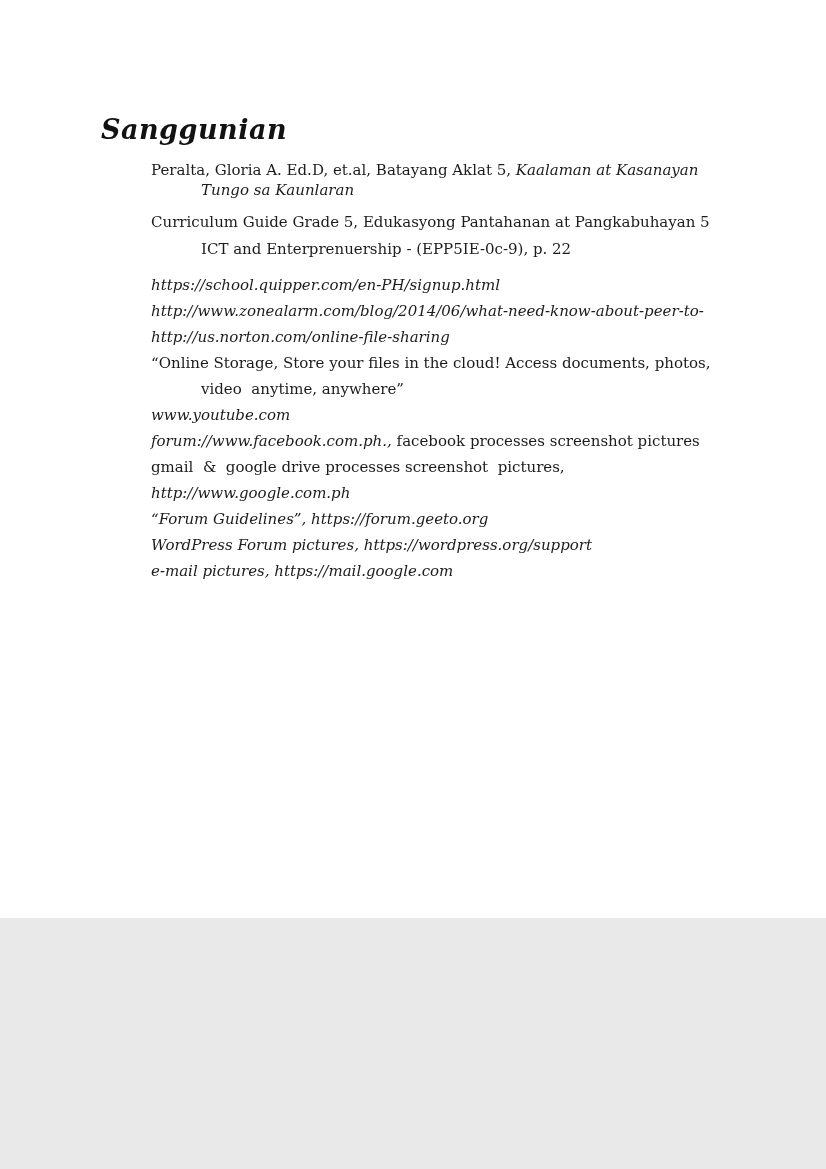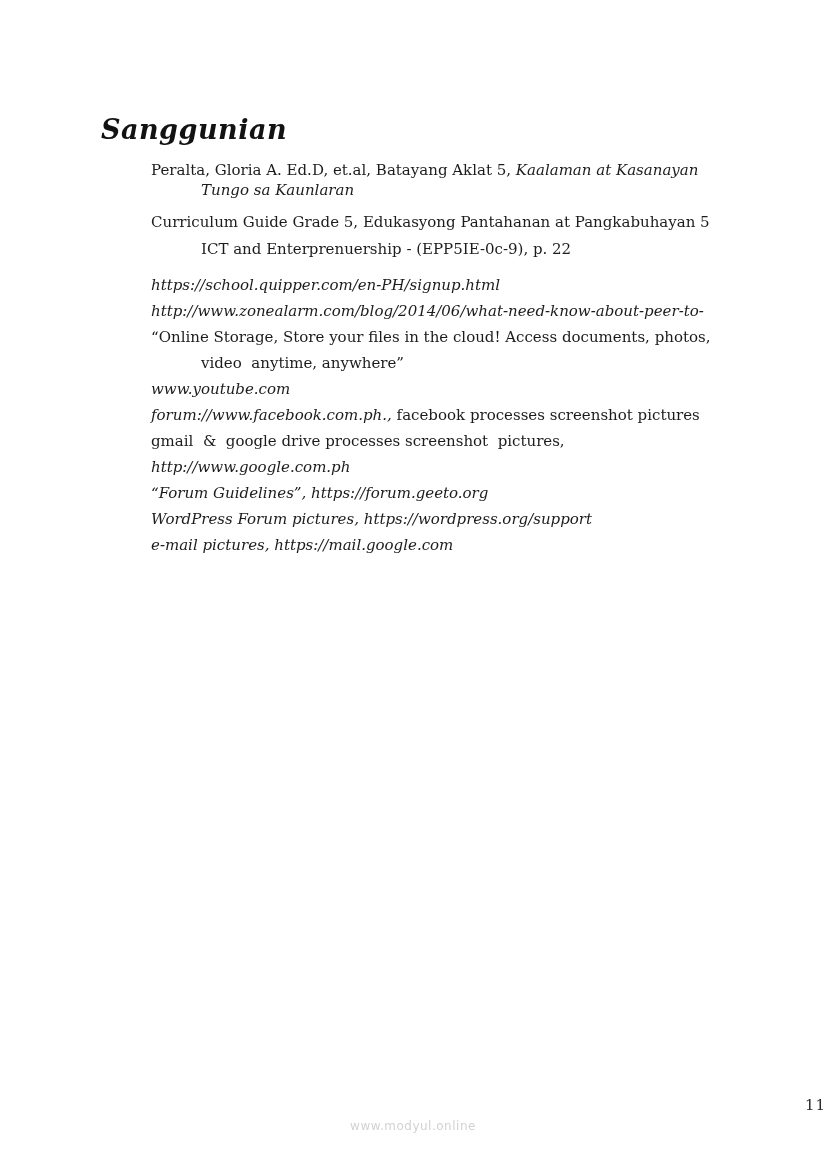--- a/index.html
+++ b/index.html
@@ -3,21 +3,21 @@
 <meta charset="utf-8">
 <style>
   html, body {
     margin: 0;
     padding: 0;
     background: #e9e9e9;
   }
   .page {
     position: relative;
     width: 826px;
-    height: 1169px;
+    height: 918px;
     background: #ffffff;
     font-family: "DejaVu Serif", "Liberation Serif", serif;
     color: #1c1c1c;
     overflow: hidden;
     margin: 0 auto;
   }
   .doc-title {
     position: absolute;
     left: 101px;
     top: 96px;
@@ -81,20 +81,21 @@
         <div class="ref-line"><span class="rm">Peralta, Gloria A. Ed.D, et.al, Batayang Aklat 5, </span><span class="it">Kaalaman at Kasanayan</span></div>
         <div class="ref-line indent"><span class="it">Tungo sa Kaunlaran</span></div>
       </div>
       <div class="ref-para ref-para-2">
         <div class="ref-line"><span class="rm">Curriculum Guide Grade 5, Edukasyong Pantahanan at Pangkabuhayan 5</span></div>
         <div class="ref-line indent"><span class="rm">ICT and Enterprenuership - (EPP5IE-0c-9), p. 22</span></div>
       </div>
       <div class="ref-para ref-para-3">
         <div class="ref-line"><span class="it">https://school.quipper.com/en-PH/signup.html</span></div>
         <div class="ref-line"><span class="it">http://www.zonealarm.com/blog/2014/06/what-need-know-about-peer-to-</span></div>
+        <div class="ref-line"><span class="it">http://us.norton.com/online-file-sharing</span></div>
         <div class="ref-line"><span class="rm">“Online Storage, Store your files in the cloud! Access documents, photos,</span></div>
         <div class="ref-line indent"><span class="rm">video  anytime, anywhere”</span></div>
         <div class="ref-line"><span class="it">www.youtube.com</span></div>
         <div class="ref-line"><span class="it">forum://www.facebook.com.ph.,</span><span class="rm"> facebook processes screenshot pictures</span></div>
         <div class="ref-line"><span class="rm">gmail  &amp;  google drive processes screenshot  pictures,</span></div>
         <div class="ref-line"><span class="it">http://www.google.com.ph</span></div>
         <div class="ref-line"><span class="it">“Forum Guidelines”, https://forum.geeto.org</span></div>
         <div class="ref-line"><span class="it">WordPress Forum pictures, https://wordpress.org/support</span></div>
         <div class="ref-line"><span class="it">e-mail pictures, https://mail.google.com</span></div>
       </div>

